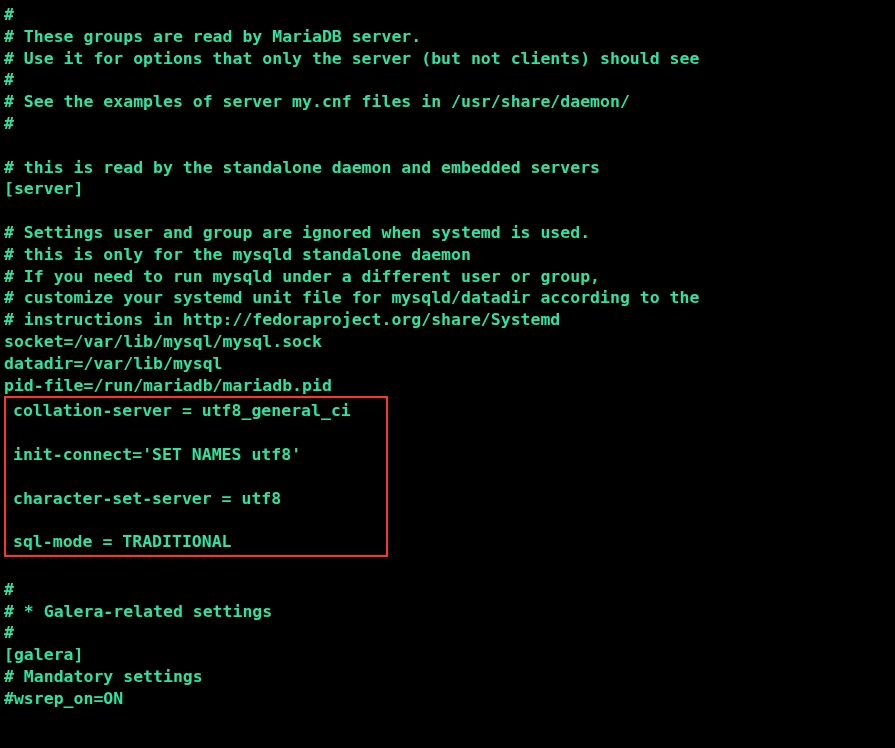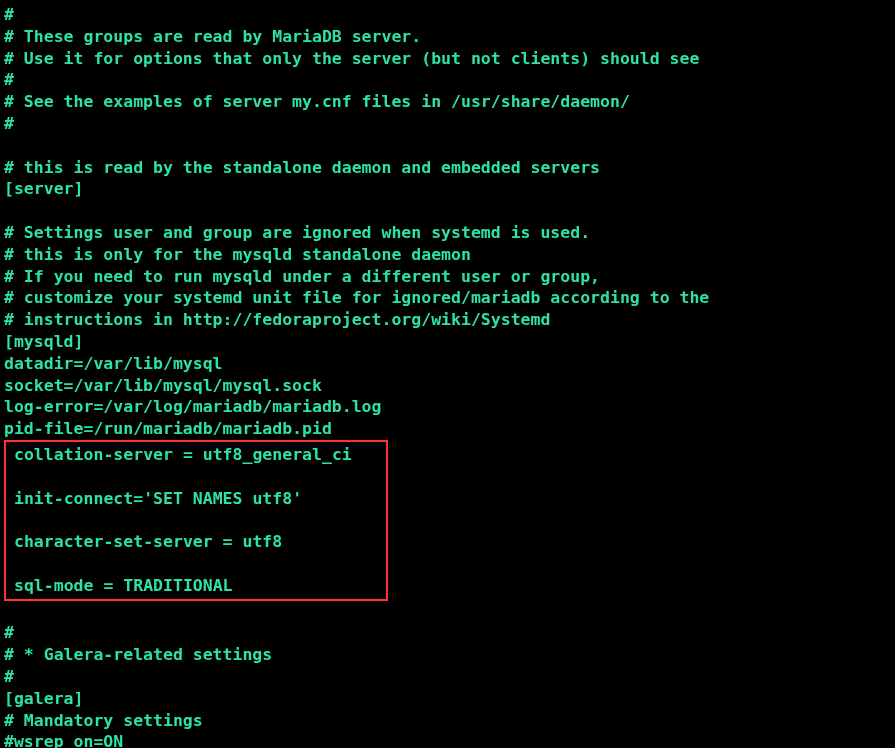--- a/index.html
+++ b/index.html
@@ -19,47 +19,44 @@
     color: #2de3a3;
   }
   .highlight-box {
     border: 2px solid #ff3230;
     padding: 2px 0;
     margin-left: 0;
     display: inline-block;
     min-width: 384px;
   }
   .highlight-box .line {
-    padding-left: 0;
-    margin-left: 8px;
+    padding-left: 7px;
   }
 </style>
 </head>
 <body>
 
 <div>
   <div class="line">#</div>
   <div class="line"># These groups are read by MariaDB server.</div>
   <div class="line"># Use it for options that only the server (but not clients) should see</div>
   <div class="line">#</div>
   <div class="line"># See the examples of server my.cnf files in /usr/share/daemon/</div>
   <div class="line">#</div>
   <div class="line">&nbsp;</div>
   <div class="line"># this is read by the standalone daemon and embedded servers</div>
   <div class="line">[server]</div>
   <div class="line">&nbsp;</div>
   <div class="line"># Settings user and group are ignored when systemd is used.</div>
   <div class="line"># this is only for the mysqld standalone daemon</div>
   <div class="line"># If you need to run mysqld under a different user or group,</div>
-  <div class="line"># customize your systemd unit file for ignored/mariadb according to the</div>
-  <div class="line"># instructions in http://fedoraproject.org/wiki/Systemd</div>
-  <div class="line">[mysqld]</div>
+  <div class="line"># customize your systemd unit file for mysqld/datadir according to the</div>
+  <div class="line"># instructions in http://fedoraproject.org/share/Systemd</div>
+  <div class="line">socket=/var/lib/mysql/mysql.sock</div>
   <div class="line">datadir=/var/lib/mysql</div>
-  <div class="line">socket=/var/lib/mysql/mysql.sock</div>
-  <div class="line">log-error=/var/log/mariadb/mariadb.log</div>
   <div class="line">pid-file=/run/mariadb/mariadb.pid</div>
 
   <div class="highlight-box">
     <div class="line">collation-server = utf8_general_ci</div>
     <div class="line"> </div>
     <div class="line">init-connect='SET NAMES utf8'</div>
     <div class="line"> </div>
     <div class="line">character-set-server = utf8</div>
     <div class="line"> </div>
     <div class="line">sql-mode = TRADITIONAL</div>

